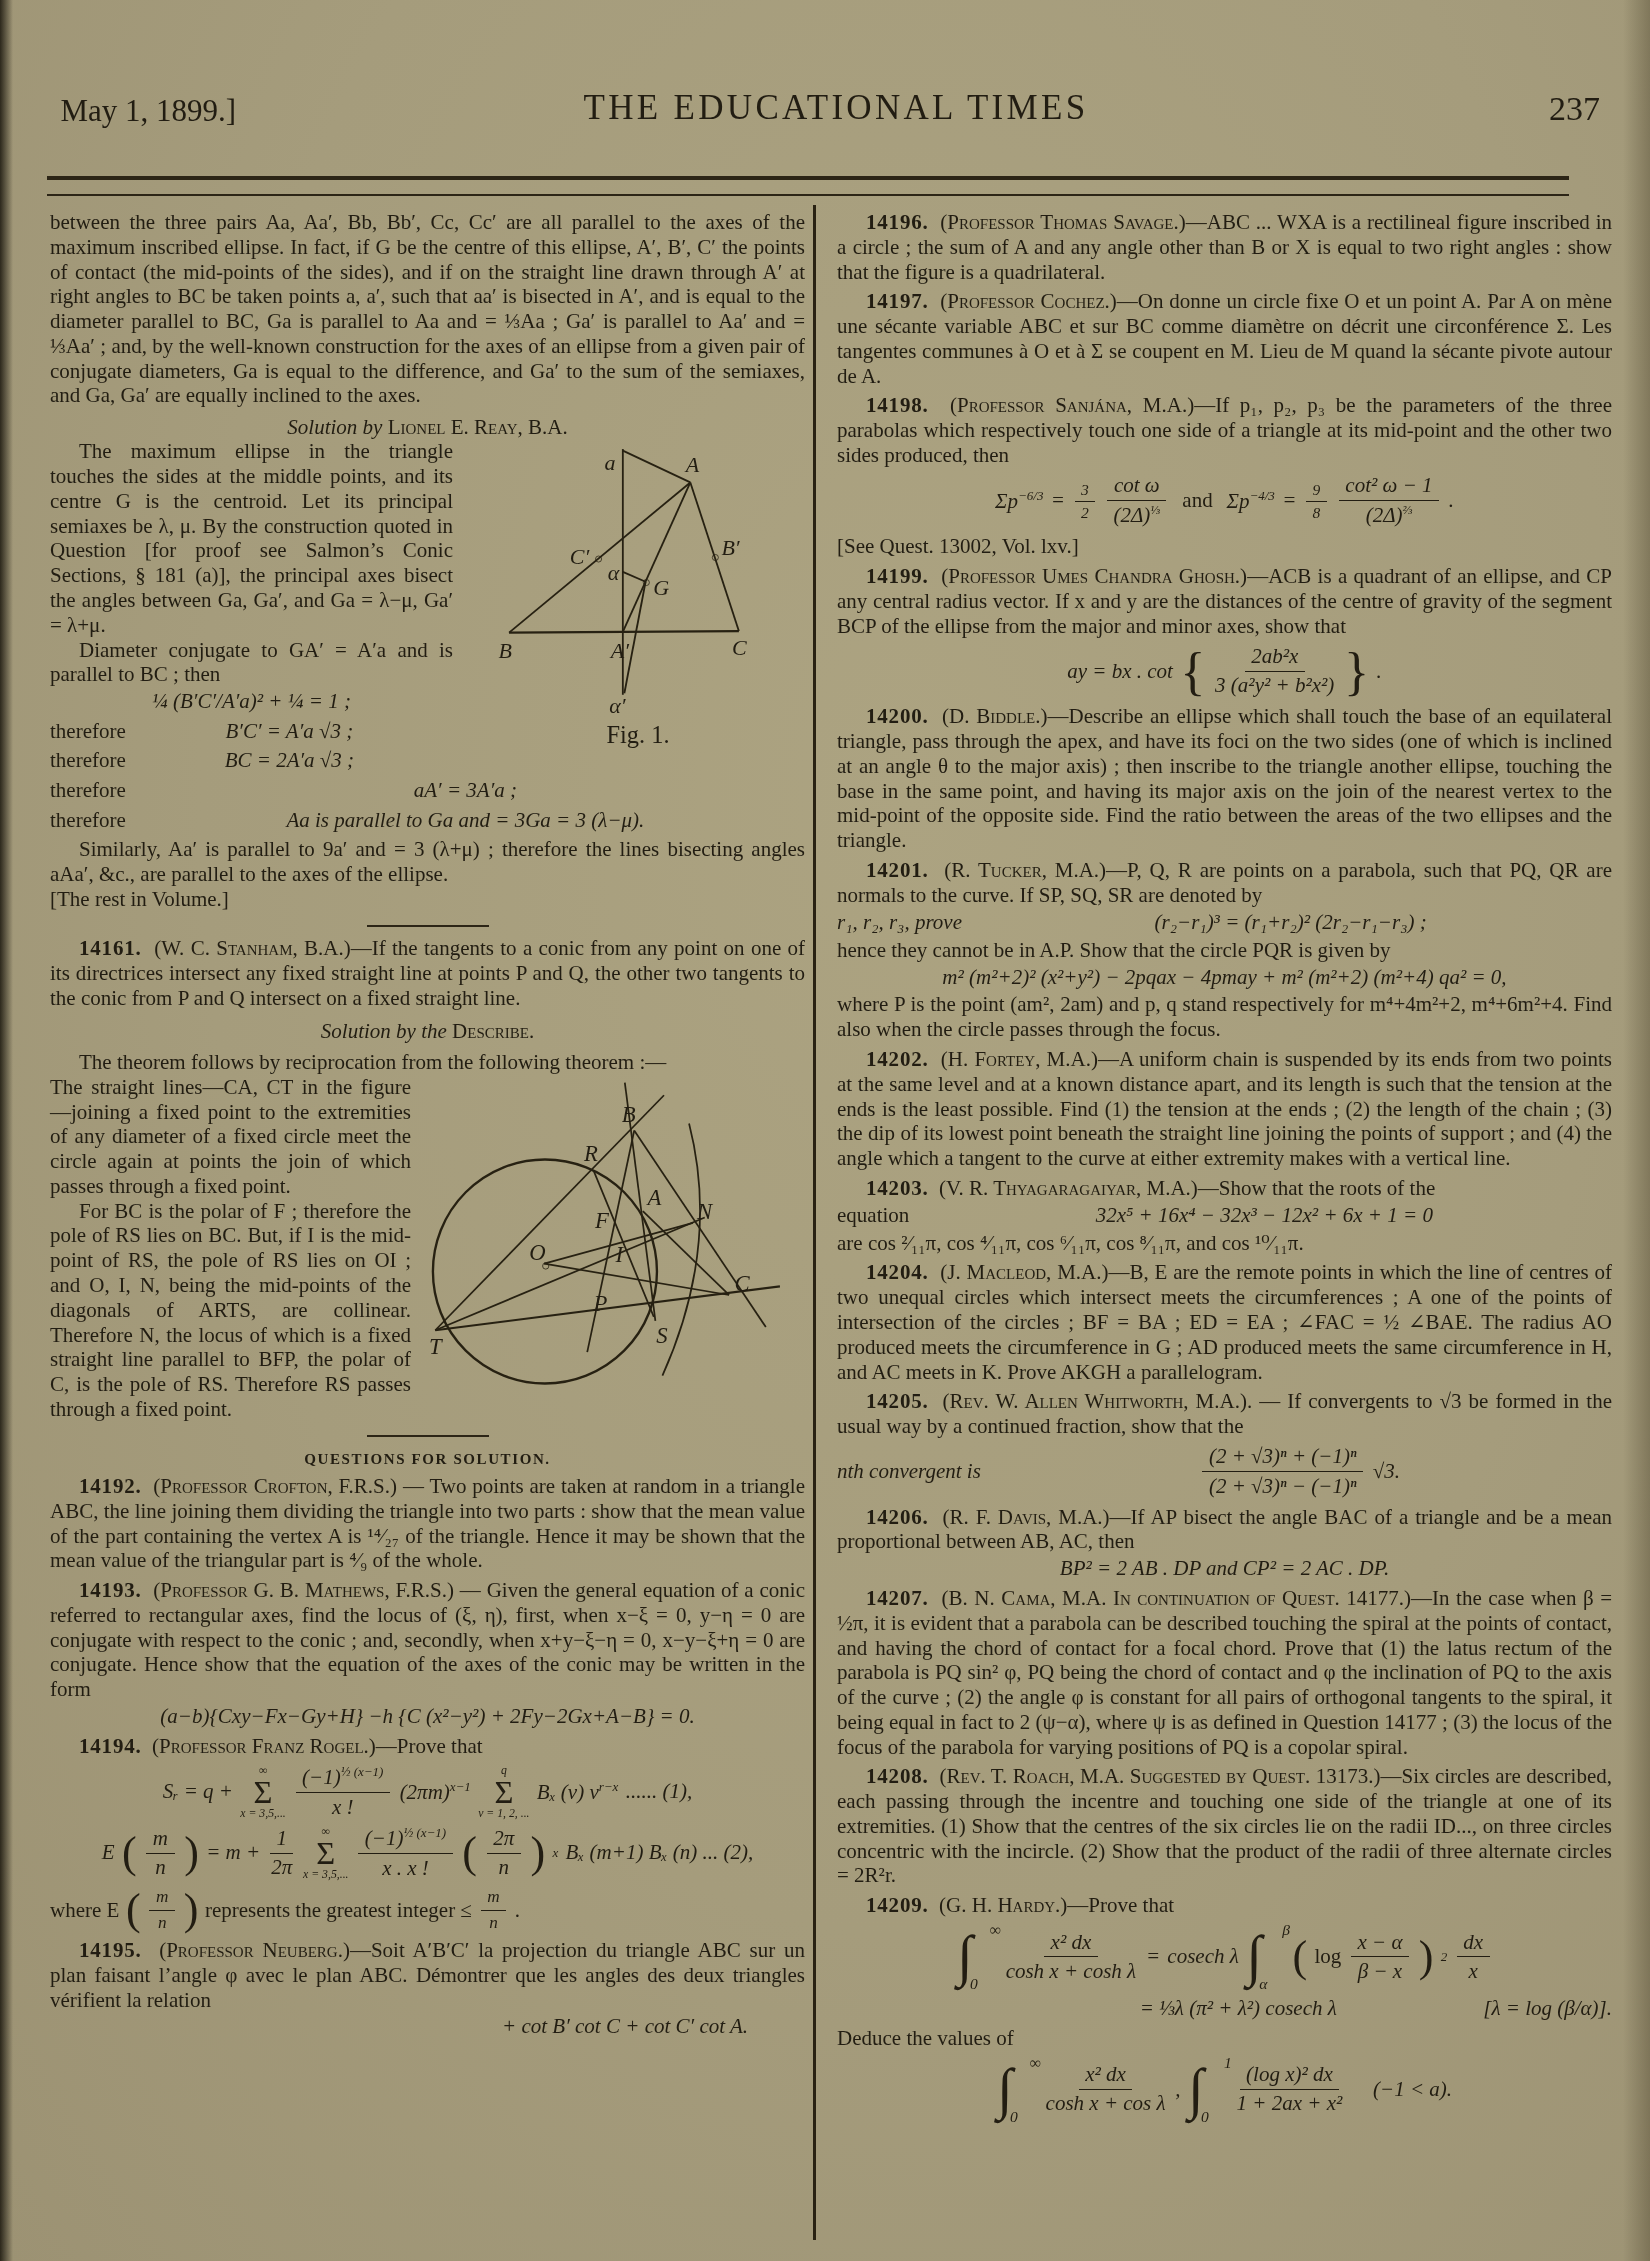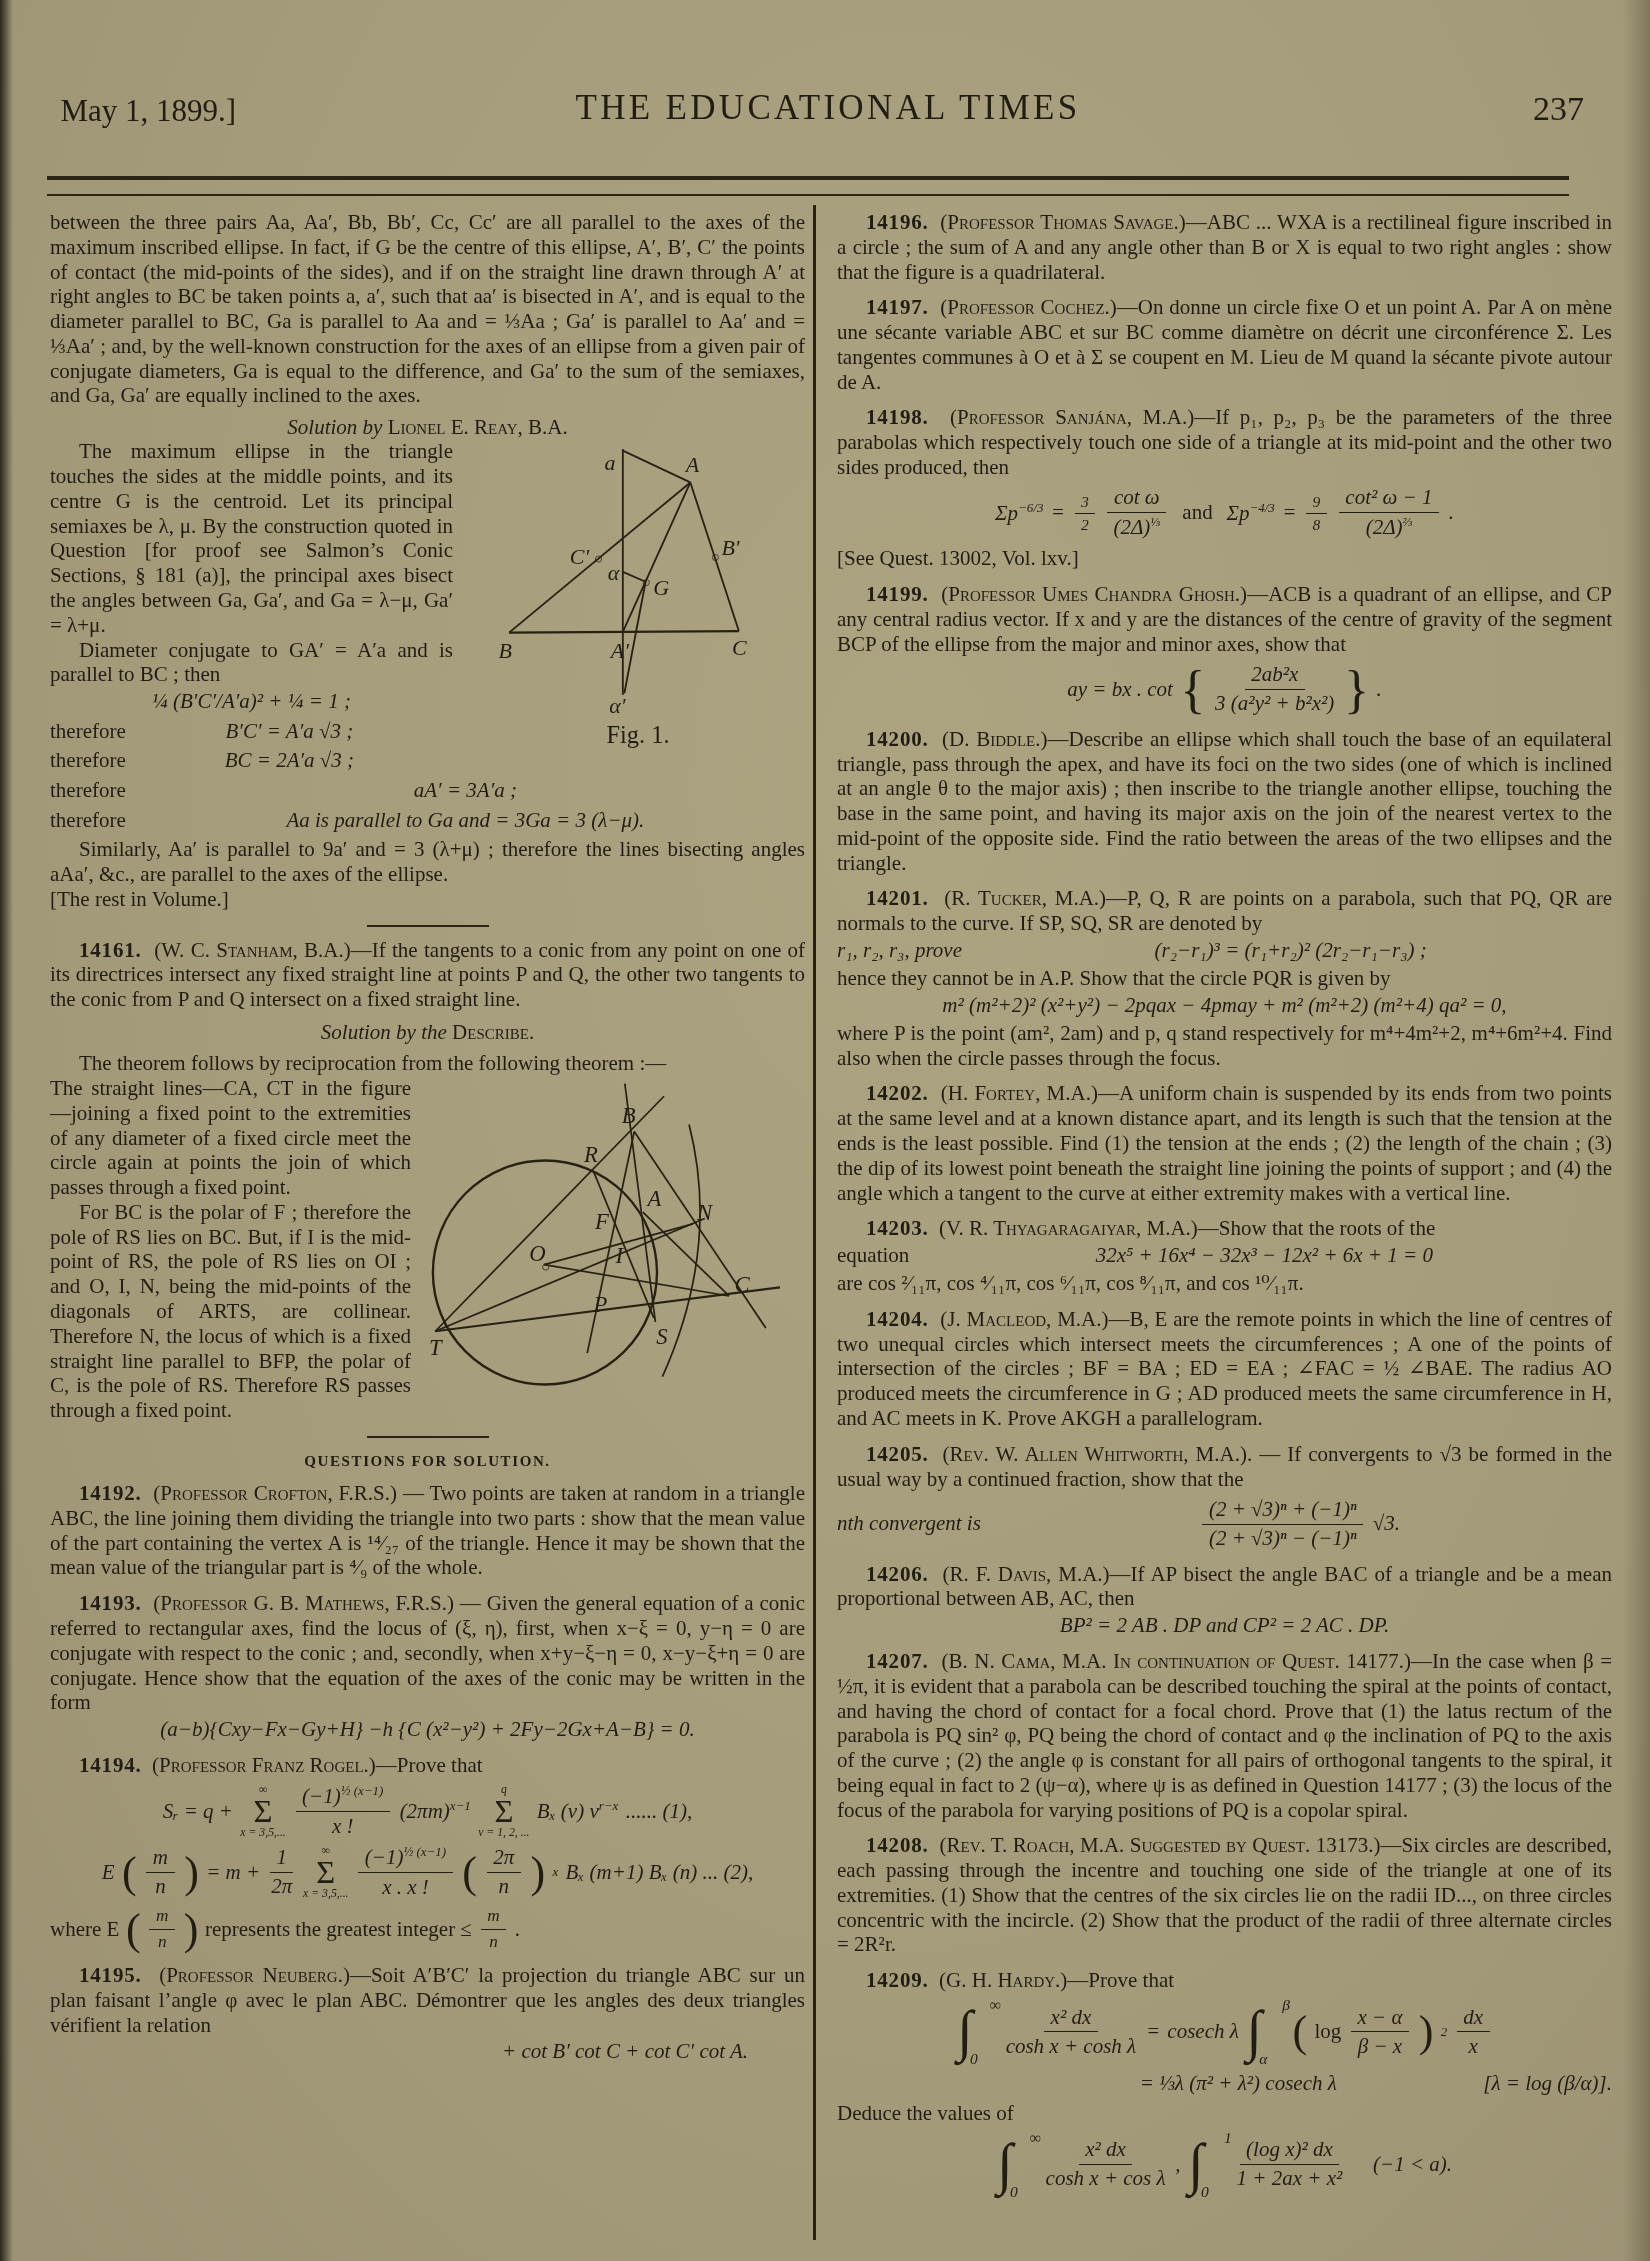--- a/index.html
+++ b/index.html
@@ -6,38 +6,38 @@
   #page{position:relative;width:1651px;height:2261px;margin:0 auto;overflow:hidden;
         background:#a69d7e;
         background-image:radial-gradient(ellipse at 55% 35%, #aca381 0%, #a59c7c 55%, #9c9273 100%);
         font-family:"Liberation Serif","DejaVu Serif",serif;color:#221d12;}
   #page::before{content:"";position:absolute;left:0;top:0;bottom:0;width:13px;
         background:linear-gradient(to right, rgba(15,12,5,.8), rgba(15,12,5,0));z-index:5;}
   #page::after{content:"";position:absolute;right:0;top:0;bottom:0;width:28px;
         background:linear-gradient(to left, rgba(60,52,30,.35), rgba(60,52,30,0));z-index:5;}
 
   
-  .hdr{position:absolute;left:49px;right:44px;top:88px;height:47px;}
+  .hdr{position:absolute;left:49px;right:28px;top:88px;height:47px;}
   .hdr .date{position:absolute;left:11.4px;top:4.9px;font-size:31px;}
   .hdr .title{position:absolute;left:0;right:0;text-align:center;top:0;font-size:35px;letter-spacing:3.3px;}
   .hdr .pageno{position:absolute;right:23px;top:1.6px;font-size:34px;}
   .rule{position:absolute;left:47px;width:1522px;background:#2c2516;}
   .rule.r1{top:176px;height:4.1px;}
   .rule.r2{top:194px;height:2.4px;}
   .vdivider{position:absolute;left:813px;top:205px;height:2035px;width:3.3px;background:#292213;}
 
   
   .col{position:absolute;top:210px;font-size:21px;line-height:1.18;text-align:justify;}
   .col.left{left:50px;width:755px;}
   .col.right{left:837px;width:775px;}
 
   p{margin:0;padding:0;text-indent:29px;}
   p.noind{text-indent:0;}
   p.center{text-align:center;text-indent:0;}
-  .q{margin-top:11px;}
+  .q{margin-top:5px;}
   .qnum{font-weight:bold;letter-spacing:0.8px;}
   .qattr{font-variant:small-caps;}
   .sc{font-variant:small-caps;}
   i.solby{font-style:italic;}
 
   .sep{width:122px;border-top:2.4px solid #2c2516;margin:13px auto 9.8px;}
   .qheader{text-align:center;font-weight:bold;font-size:15px;letter-spacing:1.6px;margin:14.7px 0 4.9px;text-indent:0;}
 
   
   .eq{display:flex;align-items:center;justify-content:center;gap:7.3px;

